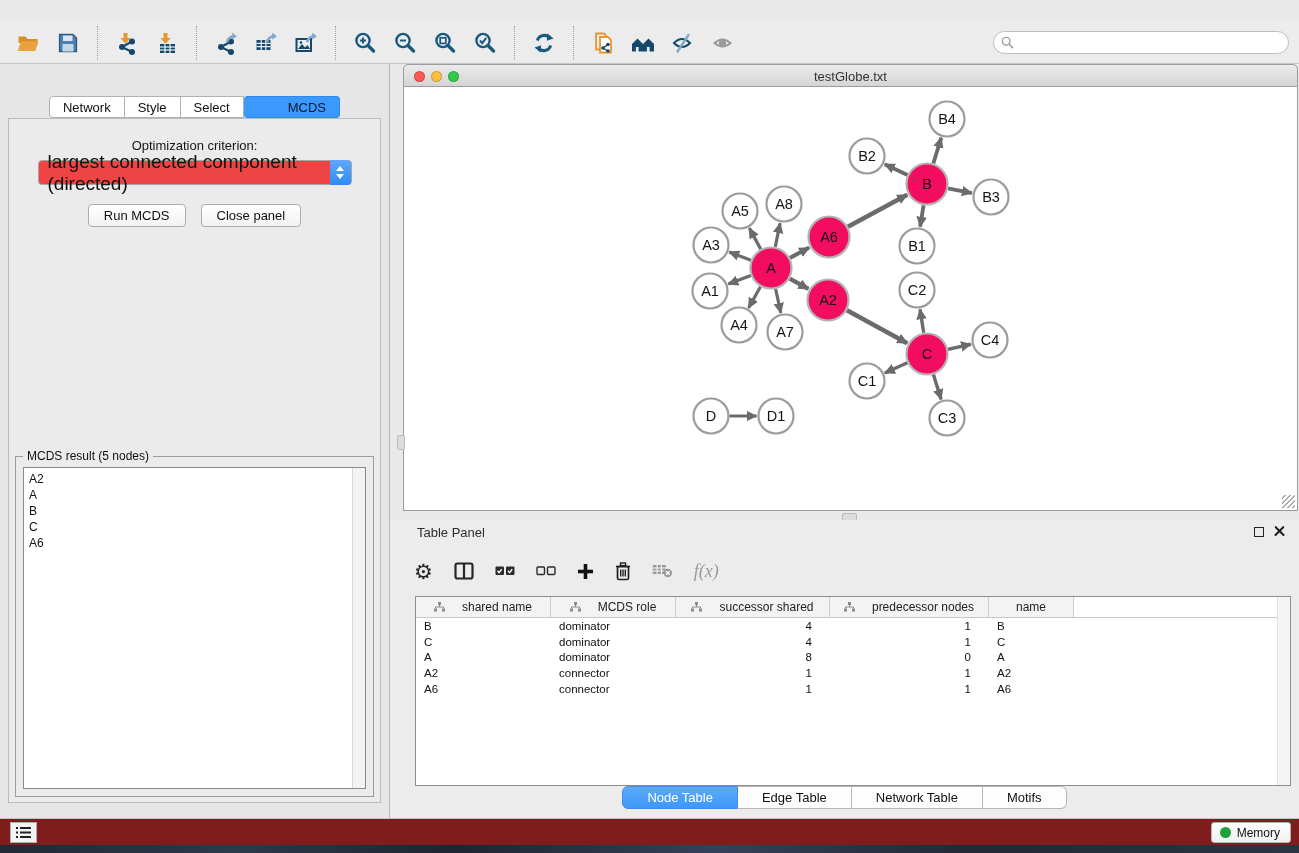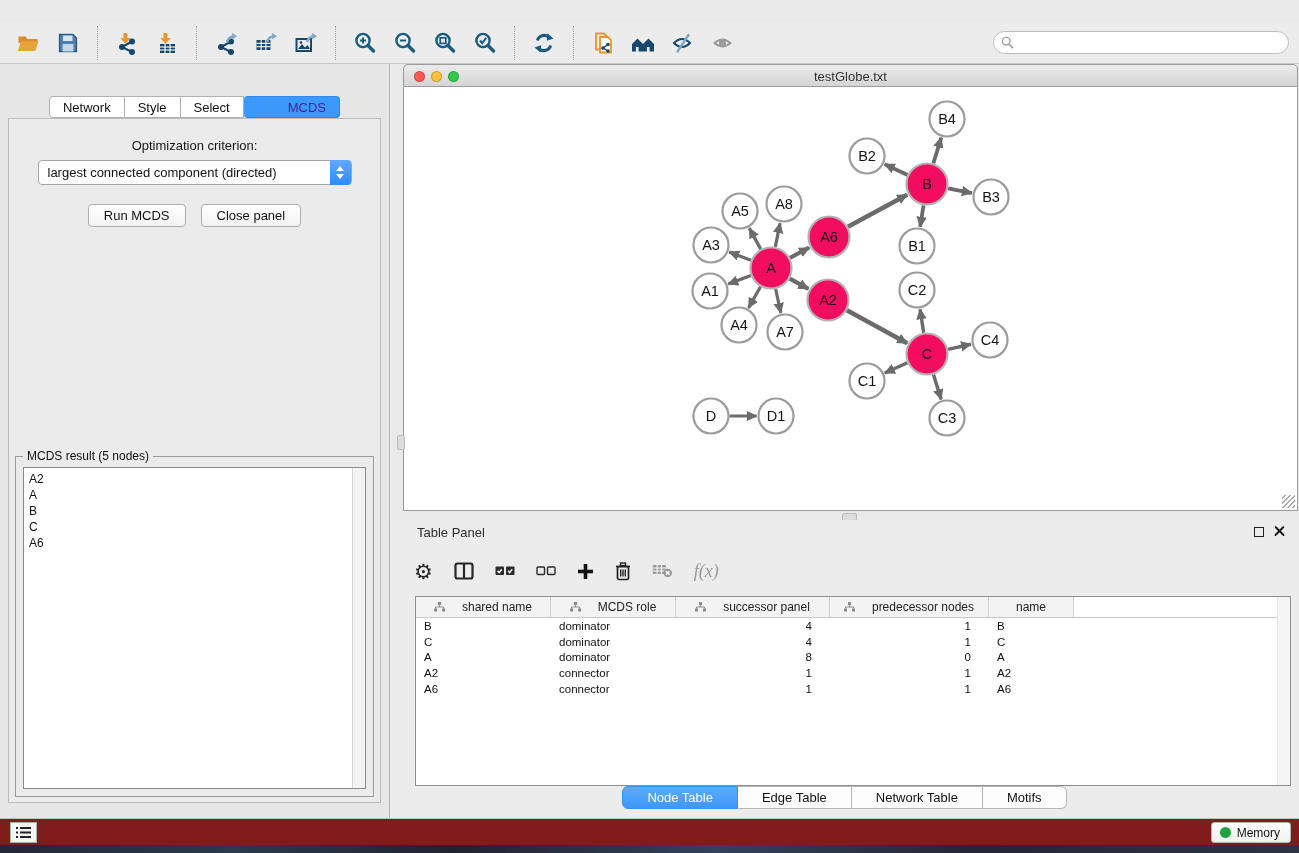--- a/index.html
+++ b/index.html
@@ -48,30 +48,30 @@
   .close-ic { width:11px; height:11px; position:relative; }
   .close-ic:before,.close-ic:after{ content:""; position:absolute; left:-1px; top:4px; width:13px; height:2.4px; background:#1b1b1b; border-radius:1px;}
   .close-ic:before{ transform:rotate(45deg);} .close-ic:after{ transform:rotate(-45deg);}
   .ctrl-tabs { position:absolute; left:0; right:0; top:32px; display:flex; justify-content:center; }
   .ctab {
     height:22px; padding:0 13px; font-size:13px; color:#111; background:#fff;
     border:1px solid #b0b0b0; border-left-width:0; display:flex; align-items:center;
   }
   .ctab:first-child { border-left-width:1px; border-radius:4px 0 0 4px; }
   .ctab:last-child { border-radius:0 4px 4px 0; }
-  .ctab.active { background:#3b99fc; border-color:#2f88ec; color:#4c1d95; border-radius:4px;padding-left:44px; }
+  .ctab.active { background:#3b99fc; border-color:#2f88ec; color:#0f172a; border-radius:4px;padding-left:44px; }
   .ctrl-body {
     position:absolute; left:8px; right:8px; top:54px; bottom:15px;
     border:1px solid #bcbcbc; background:#ebebeb;
   }
   .opt-label { margin-top:19px; text-align:center; font-size:13px; color:#161616; }
   .select {
-    margin:7px auto 0; width:314px; height:25px; background:#ffffff;
+    margin:7px auto 0; width:314px; height:25px; background:#ef4444;
     border:1px solid #a6a6a6; border-radius:4px; position:relative;
-    display:flex; align-items:center; font-size:13px; color:#111; padding-left:9px;
+    display:flex; align-items:center; font-size:19px; color:#111; padding-left:9px;
   }
   .select .stepper {
     position:absolute; right:0; top:-1px; bottom:-1px; width:21px; border-radius:0 4px 4px 0;
     background:linear-gradient(#5fa9fd,#2e8bf7); display:flex; flex-direction:column;
     align-items:center; justify-content:center; gap:3px;
   }
   .tri-up { width:0;height:0;border-left:4px solid transparent;border-right:4px solid transparent;border-bottom:5px solid #fff; }
   .tri-dn { width:0;height:0;border-left:4px solid transparent;border-right:4px solid transparent;border-top:5px solid #fff; }
   .btn-row { margin-top:19px; display:flex; justify-content:center; gap:15px; }
   .btn {
@@ -551,21 +551,21 @@
             </svg>
             <span>MCDS role</span>
           </div>
           <div class="th c2">
             <svg width="11" height="10" viewBox="0 0 11 10">
               <rect x="4" y="0" width="3" height="3" fill="#8a8a8a"></rect>
               <rect x="0" y="6.5" width="3" height="3" fill="#8a8a8a"></rect>
               <rect x="8" y="6.5" width="3" height="3" fill="#8a8a8a"></rect>
               <path d="M5.5 3 v2 M1.5 6.5 v-1.5 h8 v1.5" fill="none" stroke="#8a8a8a" stroke-width="1"></path>
             </svg>
-            <span>successor panel</span>
+            <span>successor shared</span>
           </div>
           <div class="th c3">
             <svg width="11" height="10" viewBox="0 0 11 10">
               <rect x="4" y="0" width="3" height="3" fill="#8a8a8a"></rect>
               <rect x="0" y="6.5" width="3" height="3" fill="#8a8a8a"></rect>
               <rect x="8" y="6.5" width="3" height="3" fill="#8a8a8a"></rect>
               <path d="M5.5 3 v2 M1.5 6.5 v-1.5 h8 v1.5" fill="none" stroke="#8a8a8a" stroke-width="1"></path>
             </svg>
             <span>predecessor nodes</span>
           </div>

